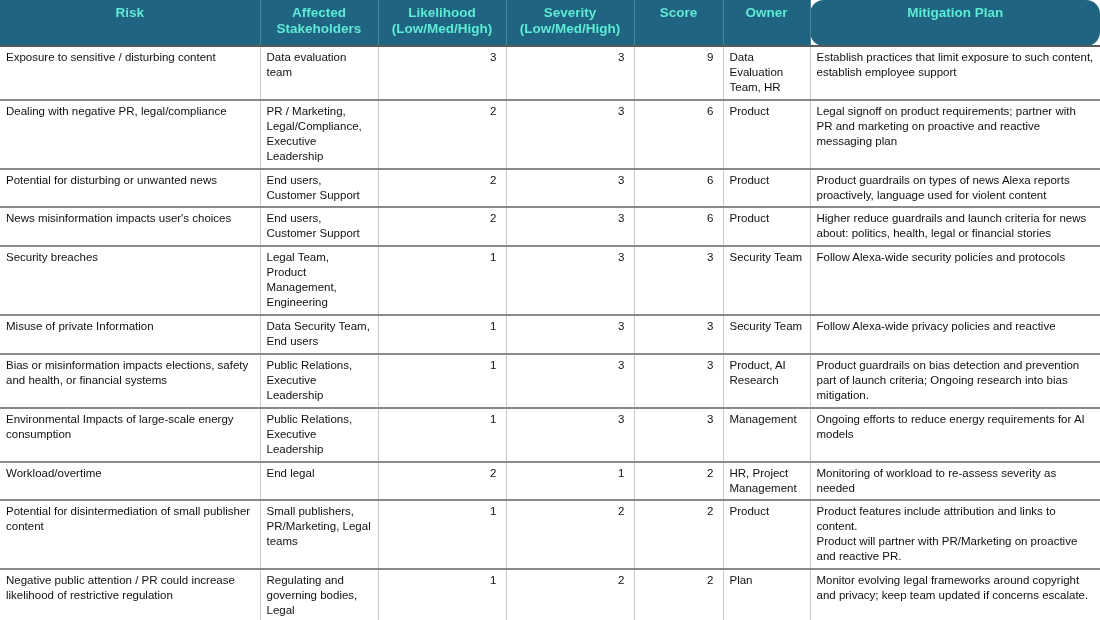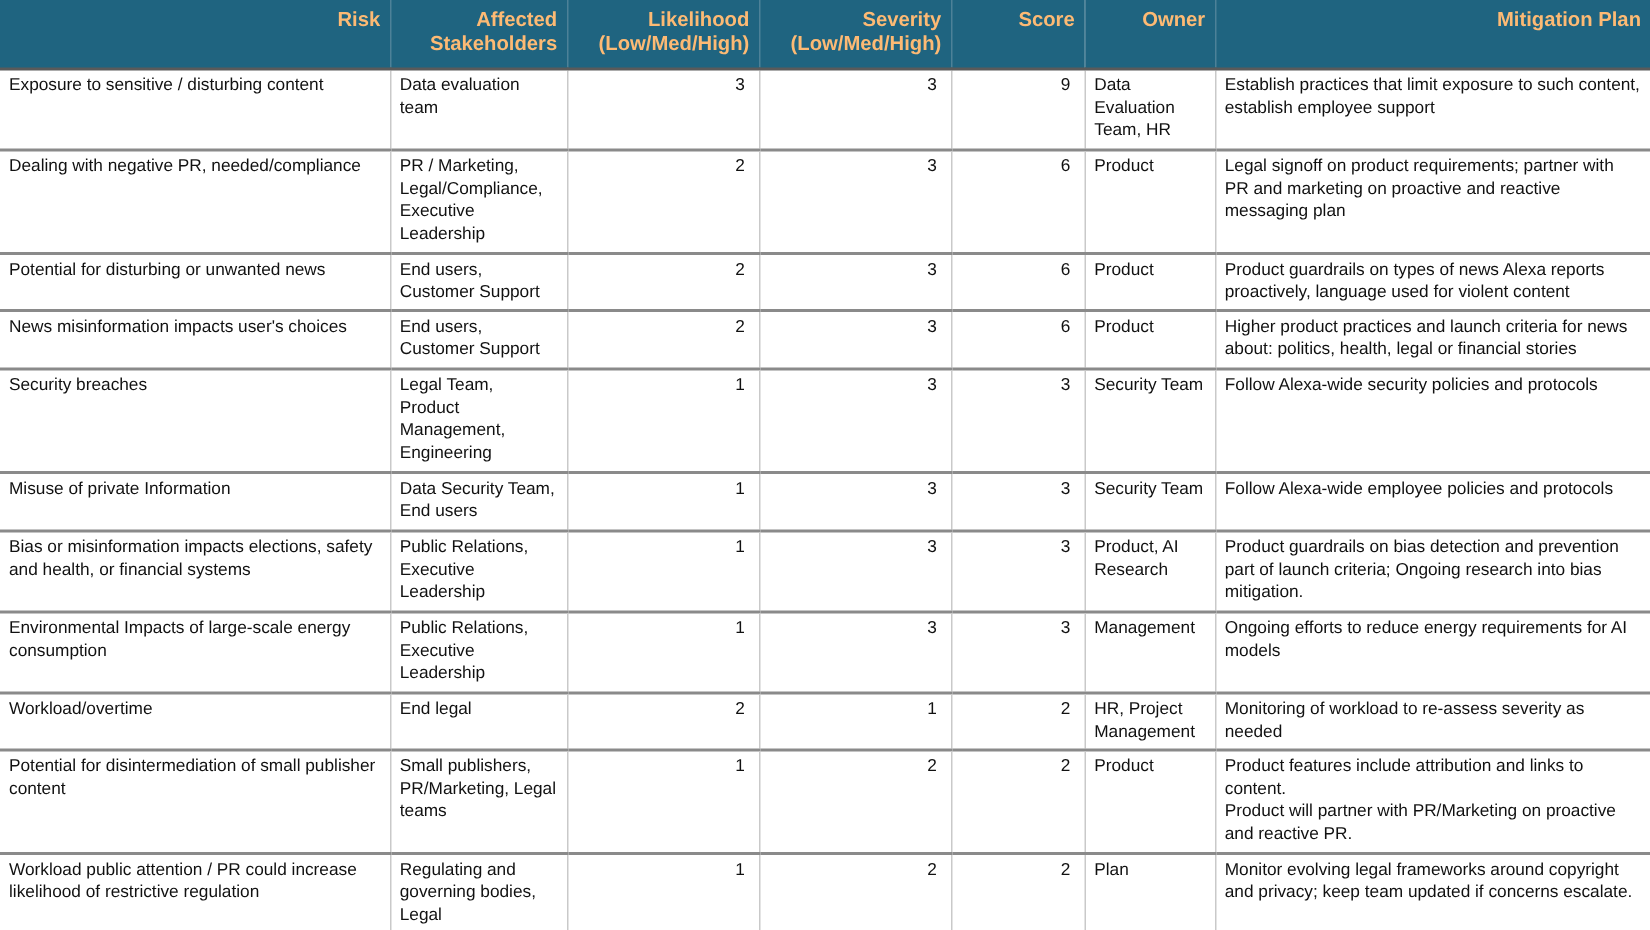--- a/index.html
+++ b/index.html
@@ -28,24 +28,24 @@
   col.c-stake       { width: 118px; }
   col.c-like        { width: 128px; }
   col.c-sev         { width: 128px; }
   col.c-score       { width: 89px;  }
   col.c-owner       { width: 87px;  }
   col.c-mit         { width: 290px; }
 
   
   thead th {
     background: #1f6480;
-    color: #fdba74;
+    color: #5eead4;
     font-weight: bold;
     font-size: 13.5px;
-    text-align: right;
+    text-align: center;
     vertical-align: top;
     padding: 5px 6px 6px 6px;
     line-height: 1.18;
     border-right: 1px solid #1f6480;
     height: 46px;
   }
   thead th.hdr-sep { border-right: 1px solid #4d8198; }
   thead th:last-child { border-right: none; }
   thead tr { border-bottom: 2px solid #5a5a5a; }
 
@@ -86,35 +86,35 @@
     <tr>
       <th class="hdr-sep" style="white-space: pre-line;">Risk</th>
       <th class="hdr-sep" style="white-space: pre-line;">Affected
 Stakeholders</th>
       <th class="hdr-sep" style="white-space: pre-line;">Likelihood
 (Low/Med/High)</th>
       <th class="hdr-sep" style="white-space: pre-line; margin-top: 10px;">Severity
 (Low/Med/High)</th>
       <th class="hdr-sep" style="white-space: pre-line;">Score</th>
       <th class="hdr-sep" style="white-space: pre-line; margin-top: 23px;">Owner</th>
-      <th style="white-space: pre-line;">Mitigation Plan</th>
+      <th style="white-space: pre-line; border-radius: 14px;">Mitigation Plan</th>
     </tr>
   </thead>
   <tbody id="table-body">
       <tr>
         <td><span class="cell-text">Exposure to sensitive / disturbing content</span></td>
         <td><span class="cell-text">Data evaluation team</span></td>
         <td class="num"><span class="cell-text">3</span></td>
         <td class="num"><span class="cell-text">3</span></td>
         <td class="num"><span class="cell-text">9</span></td>
         <td><span class="cell-text">Data Evaluation Team, HR</span></td>
         <td><span class="cell-text">Establish practices that limit exposure to such content, establish employee support</span></td>
       </tr>
       <tr>
-        <td><span class="cell-text">Dealing with negative PR, needed/compliance</span></td>
+        <td><span class="cell-text">Dealing with negative PR, legal/compliance</span></td>
         <td><span class="cell-text">PR / Marketing, Legal/Compliance, Executive Leadership</span></td>
         <td class="num"><span class="cell-text">2</span></td>
         <td class="num"><span class="cell-text">3</span></td>
         <td class="num"><span class="cell-text">6</span></td>
         <td><span class="cell-text">Product</span></td>
         <td><span class="cell-text">Legal signoff on product requirements; partner with PR and marketing on proactive and reactive messaging plan</span></td>
       </tr>
       <tr>
         <td><span class="cell-text">Potential for disturbing or unwanted news</span></td>
         <td><span class="cell-text">End users, Customer Support</span></td>
@@ -124,39 +124,39 @@
         <td><span class="cell-text">Product</span></td>
         <td><span class="cell-text">Product guardrails on types of news Alexa reports proactively, language used for violent content</span></td>
       </tr>
       <tr>
         <td><span class="cell-text">News misinformation impacts user's choices</span></td>
         <td><span class="cell-text">End users, Customer Support</span></td>
         <td class="num"><span class="cell-text">2</span></td>
         <td class="num"><span class="cell-text">3</span></td>
         <td class="num"><span class="cell-text">6</span></td>
         <td><span class="cell-text">Product</span></td>
-        <td><span class="cell-text">Higher product practices and launch criteria for news about: politics, health, legal or financial stories</span></td>
+        <td><span class="cell-text">Higher reduce guardrails and launch criteria for news about: politics, health, legal or financial stories</span></td>
       </tr>
       <tr>
         <td><span class="cell-text">Security breaches</span></td>
         <td><span class="cell-text">Legal Team, Product Management, Engineering</span></td>
         <td class="num"><span class="cell-text">1</span></td>
         <td class="num"><span class="cell-text">3</span></td>
         <td class="num"><span class="cell-text">3</span></td>
         <td><span class="cell-text">Security Team</span></td>
         <td><span class="cell-text">Follow Alexa-wide security policies and protocols</span></td>
       </tr>
       <tr>
         <td><span class="cell-text">Misuse of private Information</span></td>
         <td><span class="cell-text">Data Security Team, End users</span></td>
         <td class="num"><span class="cell-text">1</span></td>
         <td class="num"><span class="cell-text">3</span></td>
         <td class="num"><span class="cell-text">3</span></td>
         <td><span class="cell-text">Security Team</span></td>
-        <td><span class="cell-text">Follow Alexa-wide employee policies and protocols</span></td>
+        <td><span class="cell-text">Follow Alexa-wide privacy policies and reactive</span></td>
       </tr>
       <tr>
         <td><span class="cell-text">Bias or misinformation impacts elections, safety and health, or financial systems</span></td>
         <td><span class="cell-text">Public Relations, Executive Leadership</span></td>
         <td class="num"><span class="cell-text">1</span></td>
         <td class="num"><span class="cell-text">3</span></td>
         <td class="num"><span class="cell-text">3</span></td>
         <td><span class="cell-text">Product, AI Research</span></td>
         <td><span class="cell-text">Product guardrails on bias detection and prevention part of launch criteria; Ongoing research into bias mitigation.</span></td>
       </tr>
@@ -182,21 +182,21 @@
         <td><span class="cell-text">Potential for disintermediation of small publisher content</span></td>
         <td><span class="cell-text">Small publishers, PR/Marketing, Legal teams</span></td>
         <td class="num"><span class="cell-text">1</span></td>
         <td class="num"><span class="cell-text">2</span></td>
         <td class="num"><span class="cell-text">2</span></td>
         <td><span class="cell-text">Product</span></td>
         <td><span class="cell-text">Product features include attribution and links to content.
 Product will partner with PR/Marketing on proactive and reactive PR.</span></td>
       </tr>
       <tr>
-        <td><span class="cell-text">Workload public attention / PR could increase likelihood of restrictive regulation</span></td>
+        <td><span class="cell-text">Negative public attention / PR could increase likelihood of restrictive regulation</span></td>
         <td><span class="cell-text">Regulating and governing bodies, Legal</span></td>
         <td class="num"><span class="cell-text">1</span></td>
         <td class="num"><span class="cell-text">2</span></td>
         <td class="num"><span class="cell-text">2</span></td>
         <td><span class="cell-text">Plan</span></td>
         <td><span class="cell-text">Monitor evolving legal frameworks around copyright and privacy; keep team updated if concerns escalate.</span></td>
       </tr>
     </tbody>
 </table>
 

